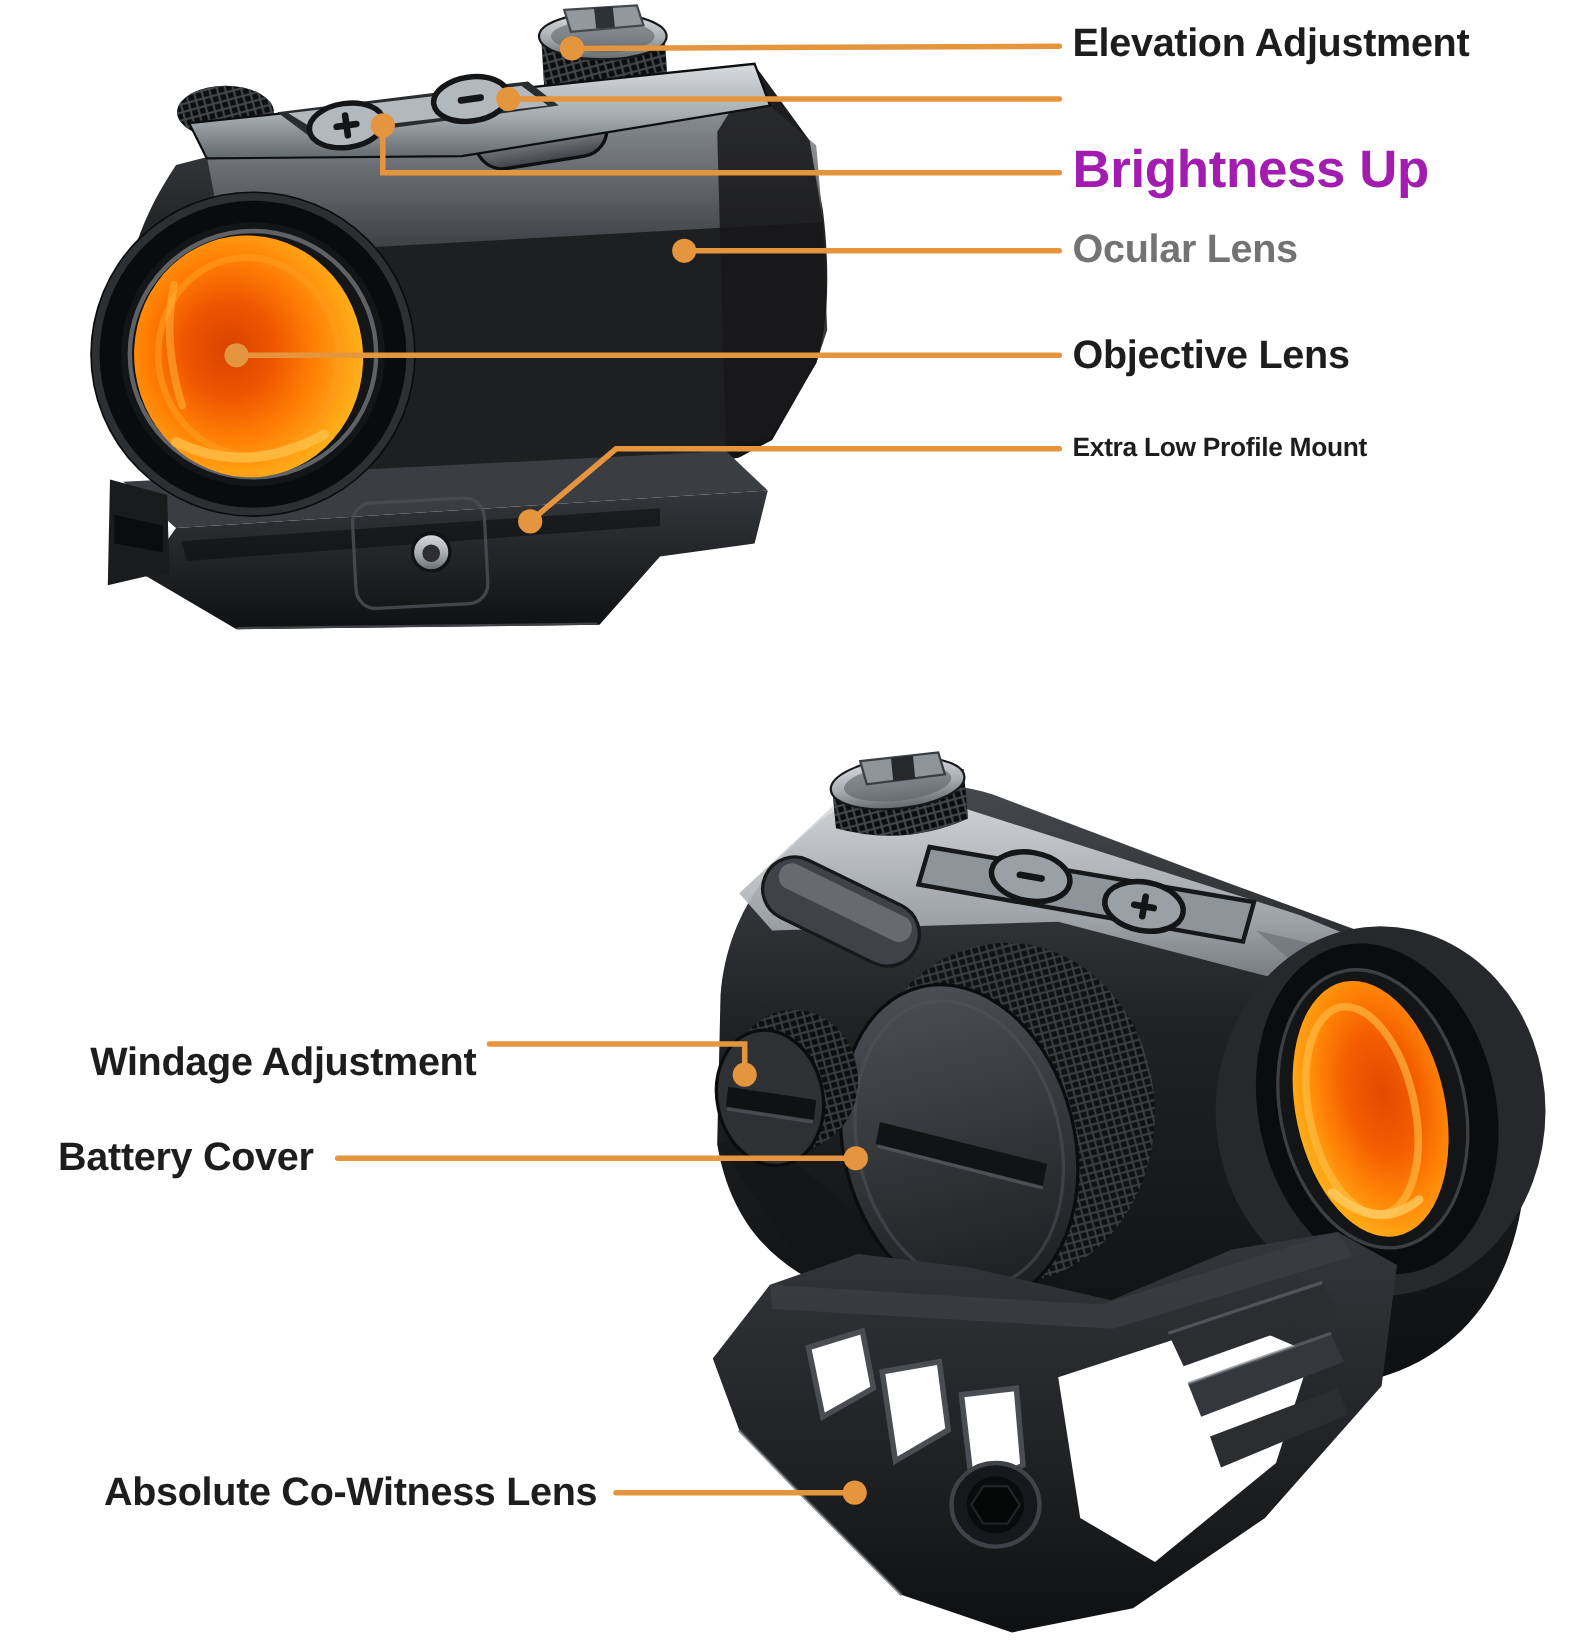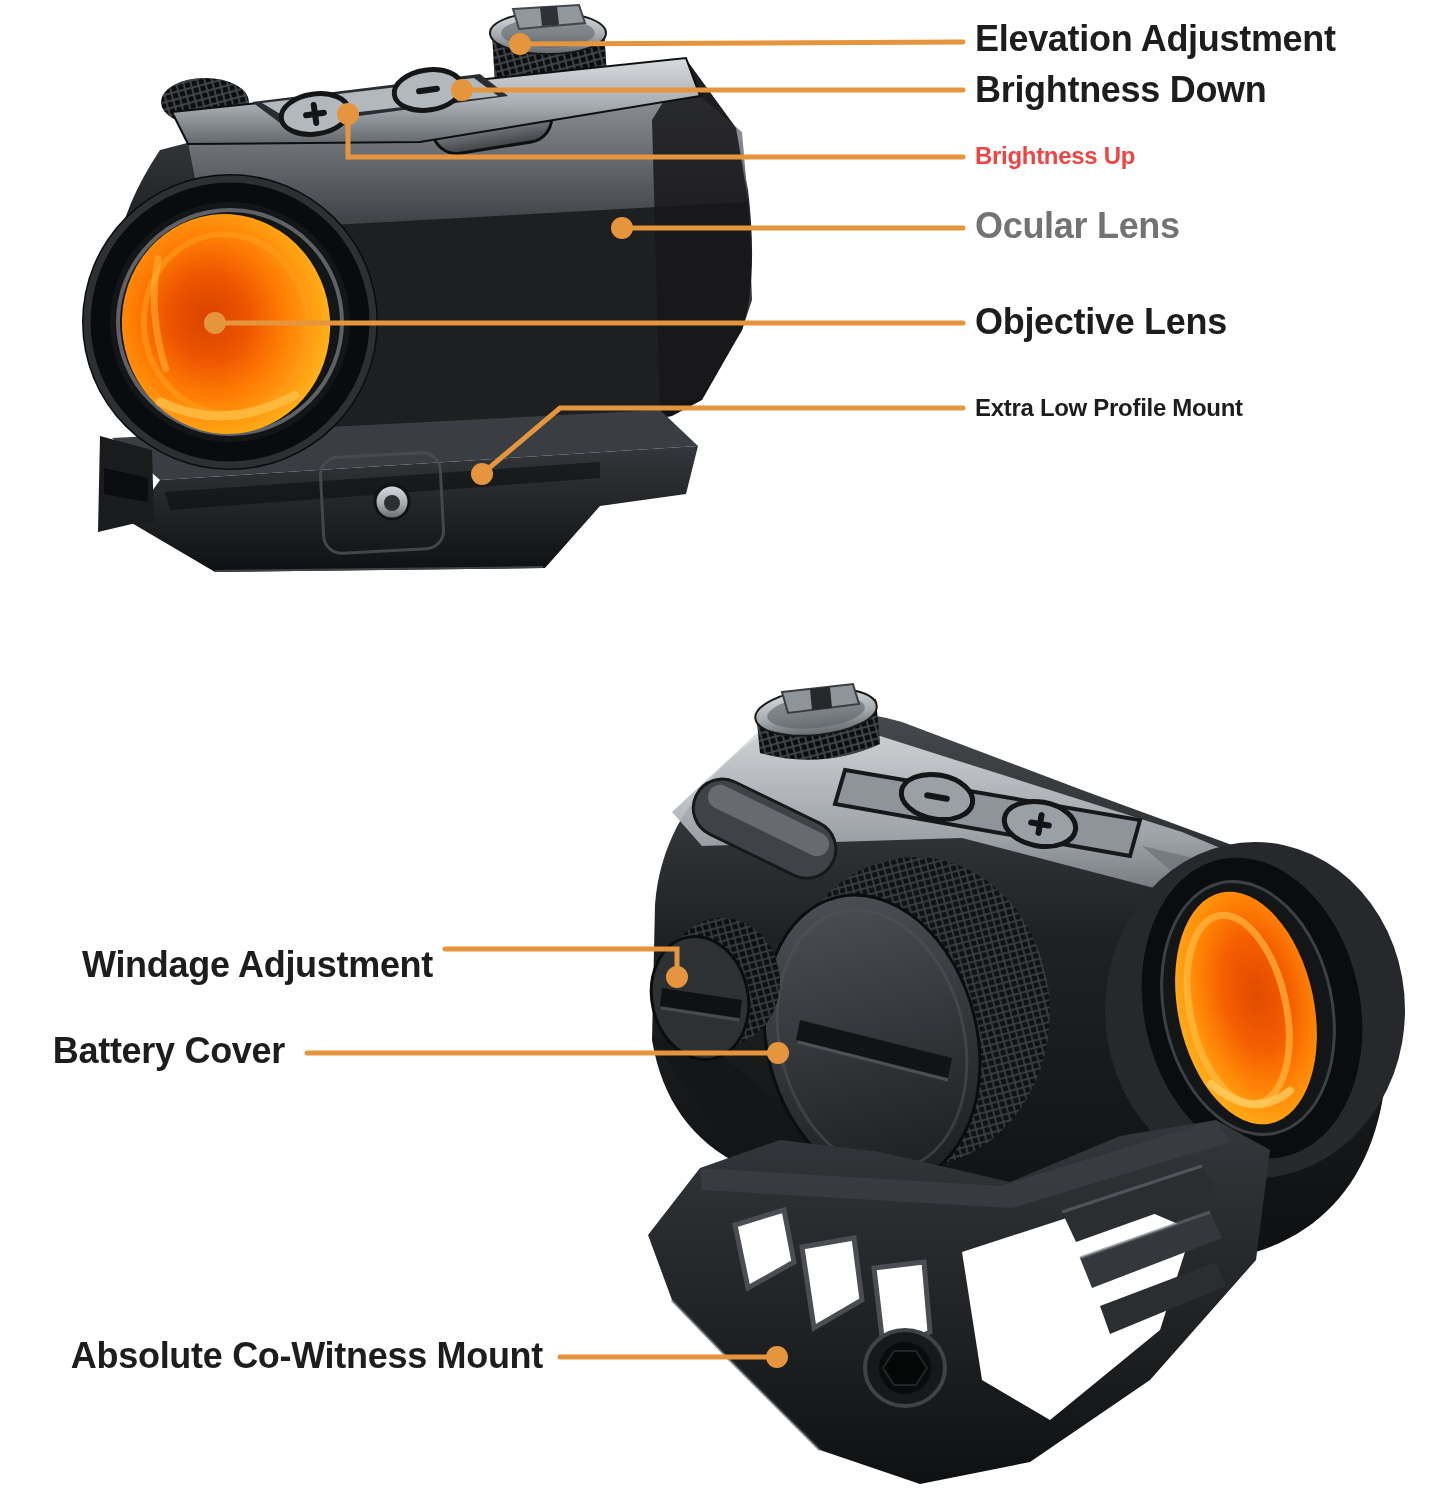--- a/index.html
+++ b/index.html
@@ -245,22 +245,21 @@
         <circle cx="677" cy="977" r="11" fill="#E6953F"></circle>
         <polyline points="307,1053 778,1053" fill="none" stroke="#E6953F" stroke-width="5" stroke-linecap="round"></polyline>
         <circle cx="778" cy="1053" r="11" fill="#E6953F"></circle>
         <polyline points="560,1357 777,1357" fill="none" stroke="#E6953F" stroke-width="5" stroke-linecap="round"></polyline>
         <circle cx="777" cy="1357" r="11" fill="#E6953F"></circle>
       </g>
 </svg>
 
 <div id="label-layer">
       <div class="part-label" style="top: 40px; color: rgb(29, 29, 29); font-size: 36px; left: 975px;">Elevation Adjustment</div>
-      <div class="part-label" style="top: 91px; color: rgb(29, 29, 29); font-size: 36px; left: 975px;">Brightness Down</div>
-      <div class="part-label" style="top: 156px; color: #ef4444; font-size: 24px; left: 975px;">Brightness Up</div>
+      <div class="part-label" style="top: 156px; color: #a21caf; font-size: 48px; left: 975px;">Brightness Up</div>
       <div class="part-label" style="top: 227px; color: #737373; font-size: 36px; left: 975px;">Ocular Lens</div>
       <div class="part-label" style="top: 323px; color: rgb(29, 29, 29); font-size: 36px; left: 975px;">Objective Lens</div>
       <div class="part-label" style="top: 408px; color: rgb(29, 29, 29); font-size: 24px; left: 975px;">Extra Low Profile Mount</div>
       <div class="part-label" style="top: 950px; color: rgb(29, 29, 29); font-size: 36px; right: 1018px; margin-top: 16px;">Windage Adjustment</div>
       <div class="part-label" style="top: 1052px; color: rgb(29, 29, 29); font-size: 36px; right: 1166px; text-align: right;">Battery Cover</div>
-      <div class="part-label" style="top: 1357px; color: rgb(29, 29, 29); font-size: 36px; right: 908px;">Absolute Co-Witness Mount</div>
+      <div class="part-label" style="top: 1357px; color: rgb(29, 29, 29); font-size: 36px; right: 908px;">Absolute Co-Witness Lens</div>
     </div>
 </div>
 
 </body></html>

